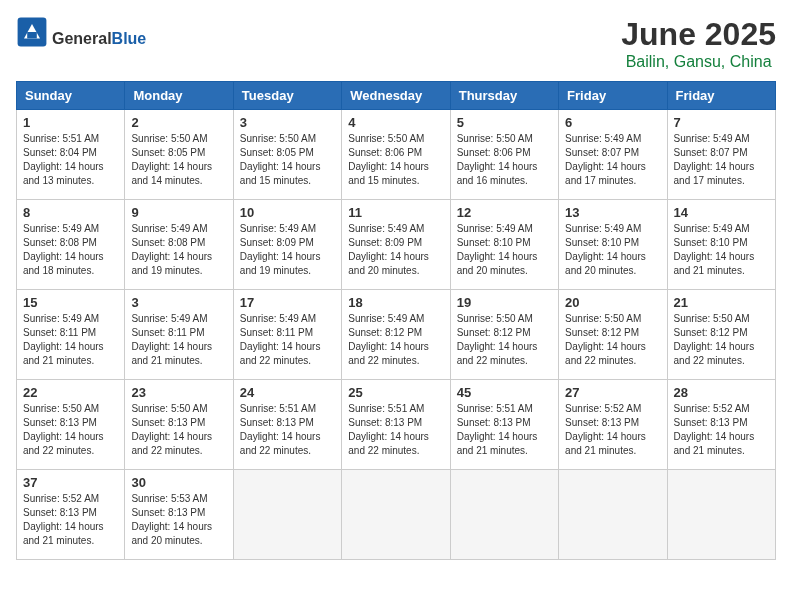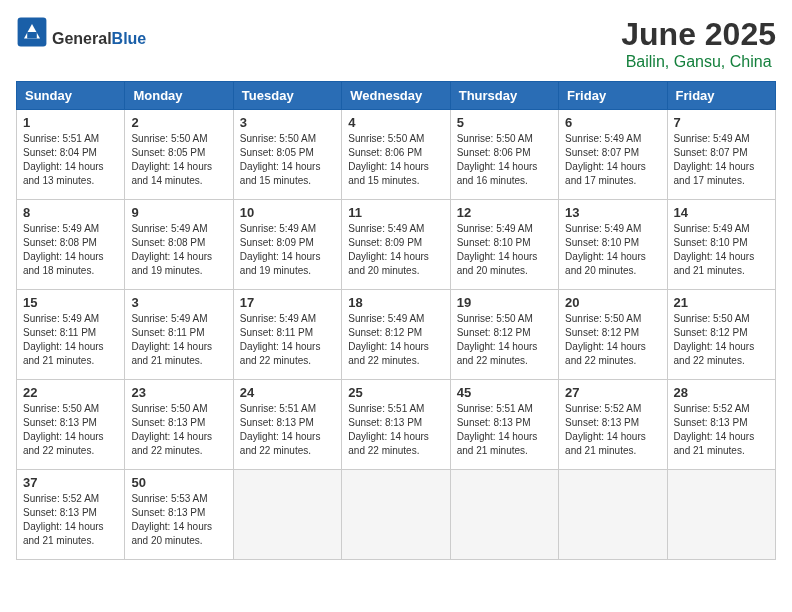--- a/index.html
+++ b/index.html
@@ -234,21 +234,21 @@
         <span class="day-info">Sunrise: 5:52 AM<br>Sunset: 8:13 PM<br>Daylight: 14 hours and 21 minutes.</span>
       </td>
     </tr>
 
     <tr>
       <td>
         <span class="day-num">37</span>
         <span class="day-info">Sunrise: 5:52 AM<br>Sunset: 8:13 PM<br>Daylight: 14 hours and 21 minutes.</span>
       </td>
       <td>
-        <span class="day-num">50</span>
+        <span class="day-num">30</span>
         <span class="day-info">Sunrise: 5:53 AM<br>Sunset: 8:13 PM<br>Daylight: 14 hours and 20 minutes.</span>
       </td>
       <td class="empty"></td>
       <td class="empty"></td>
       <td class="empty"></td>
       <td class="empty"></td>
       <td class="empty"></td>
     </tr>
   </tbody>
 </table>

